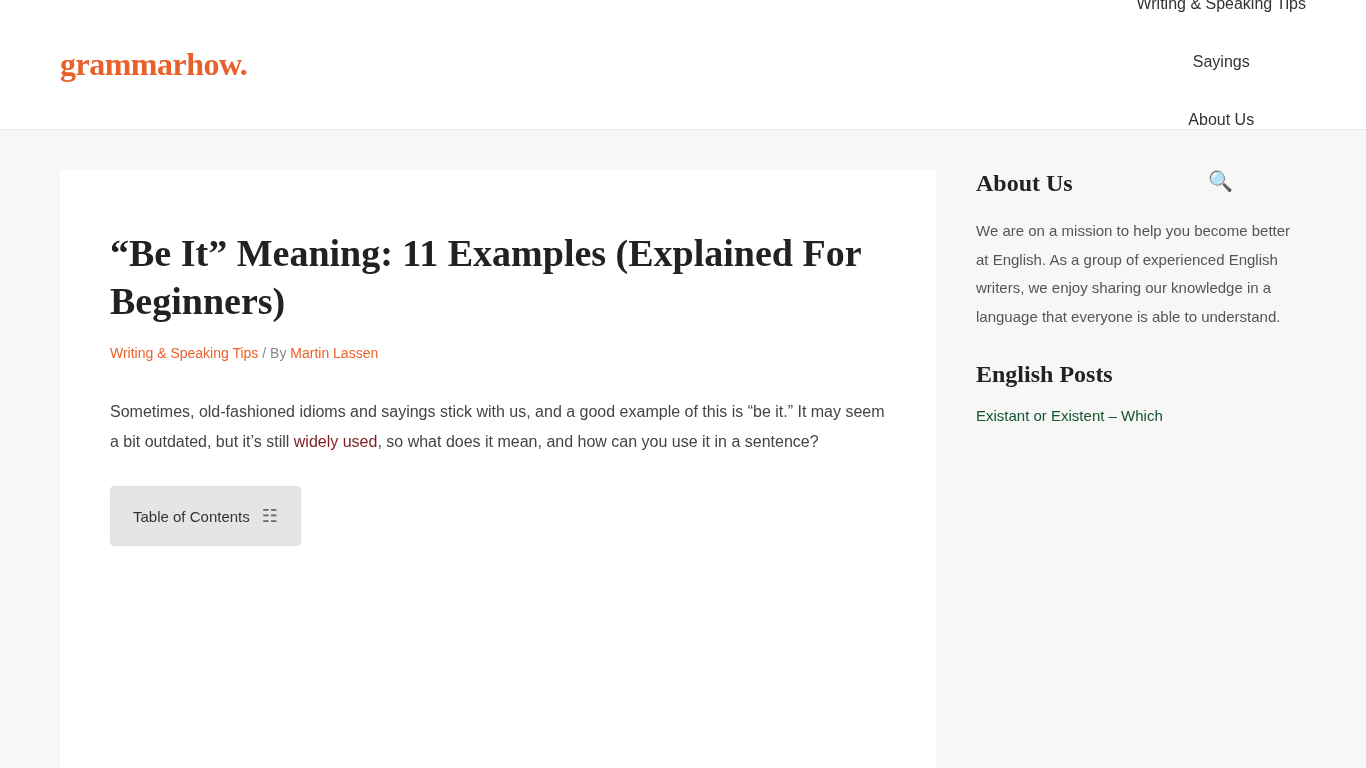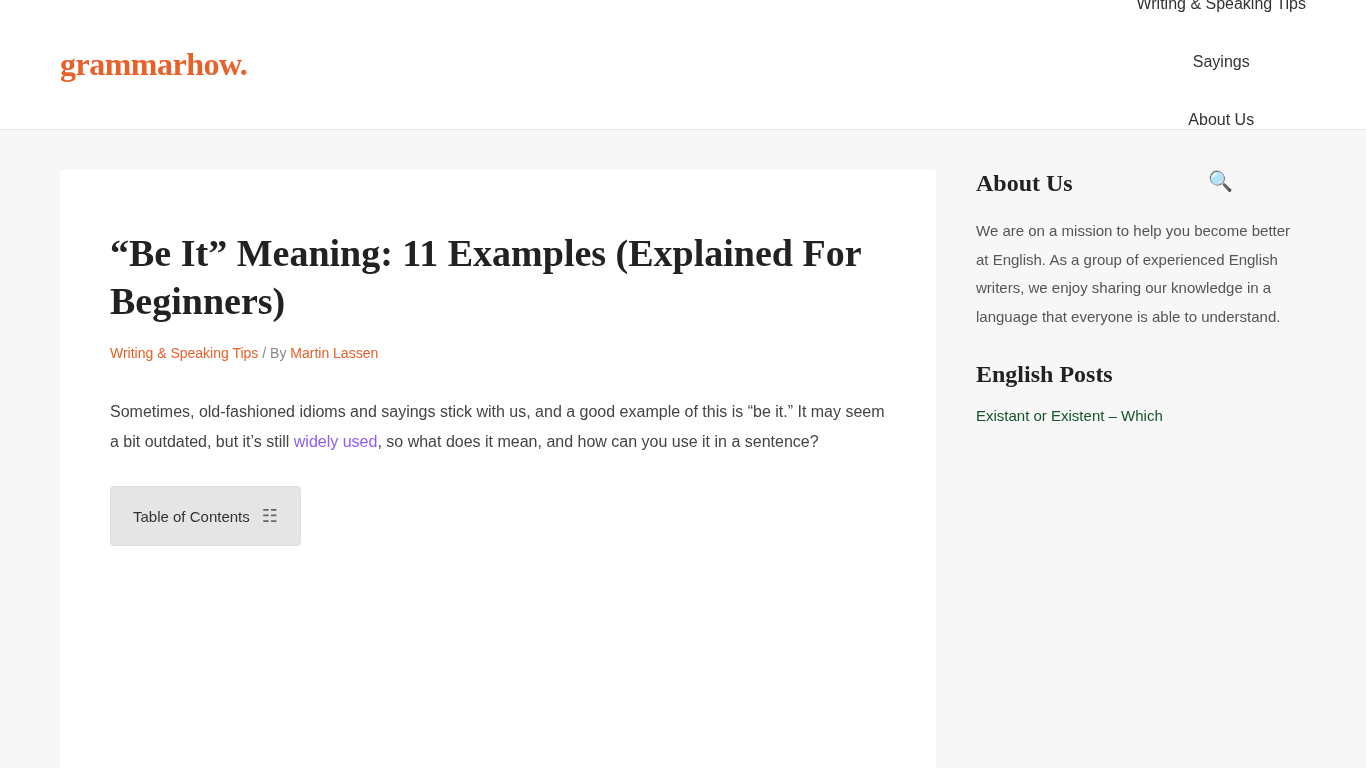--- a/index.html
+++ b/index.html
@@ -94,21 +94,21 @@
     }
 
     .article-intro {
       font-family: Arial, sans-serif;
       font-size: 16px;
       color: #444;
       line-height: 1.85;
       margin-bottom: 30px;
     }
     .article-intro a {
-      color: #8b5cf6;
+      color: #7f1d1d;
       text-decoration: none;
     }
 
     
     .toc-box {
       border: 1px solid #ddd;
       border-radius: 4px;
       padding: 18px 22px;
       display: inline-flex;
       align-items: center;

